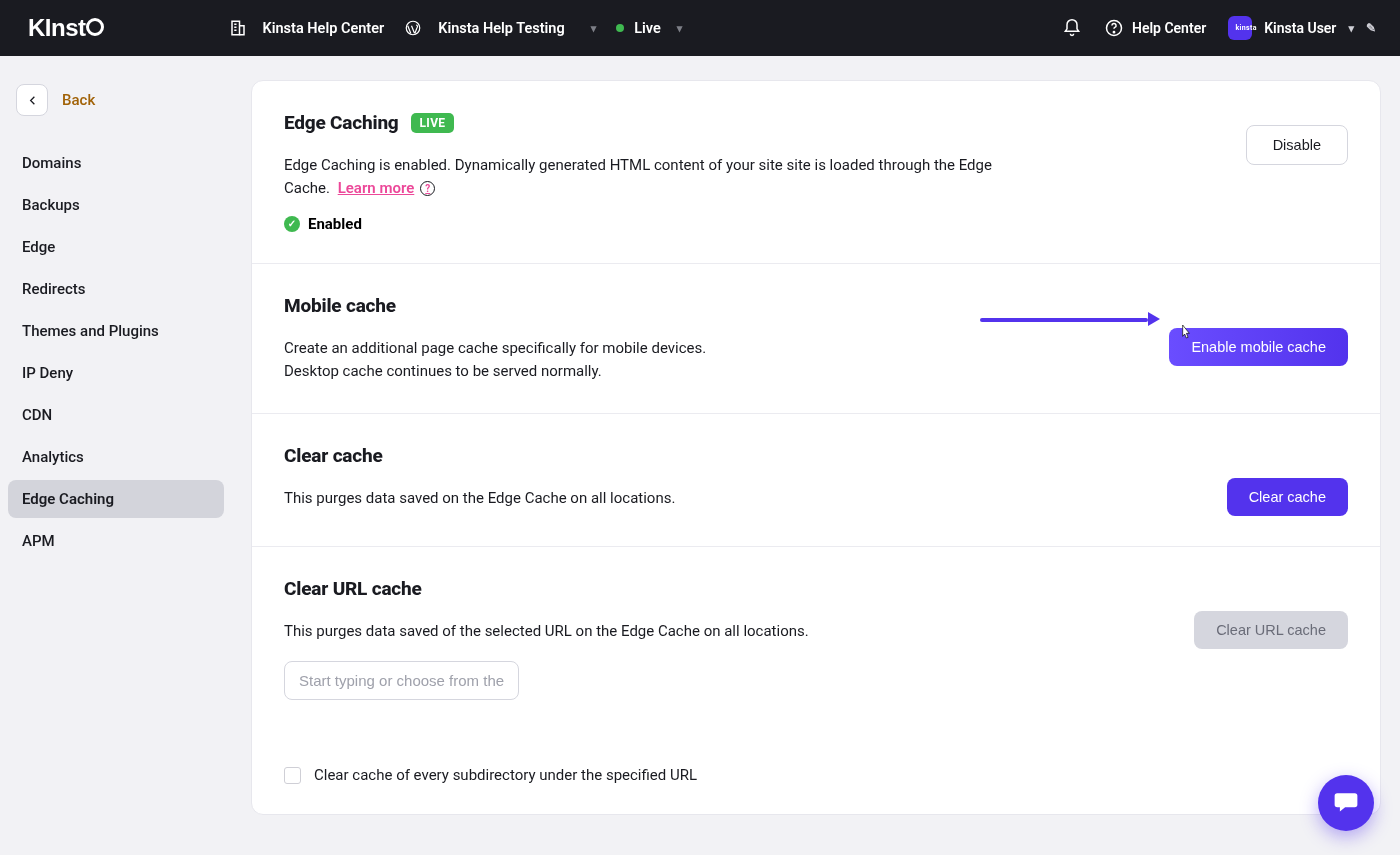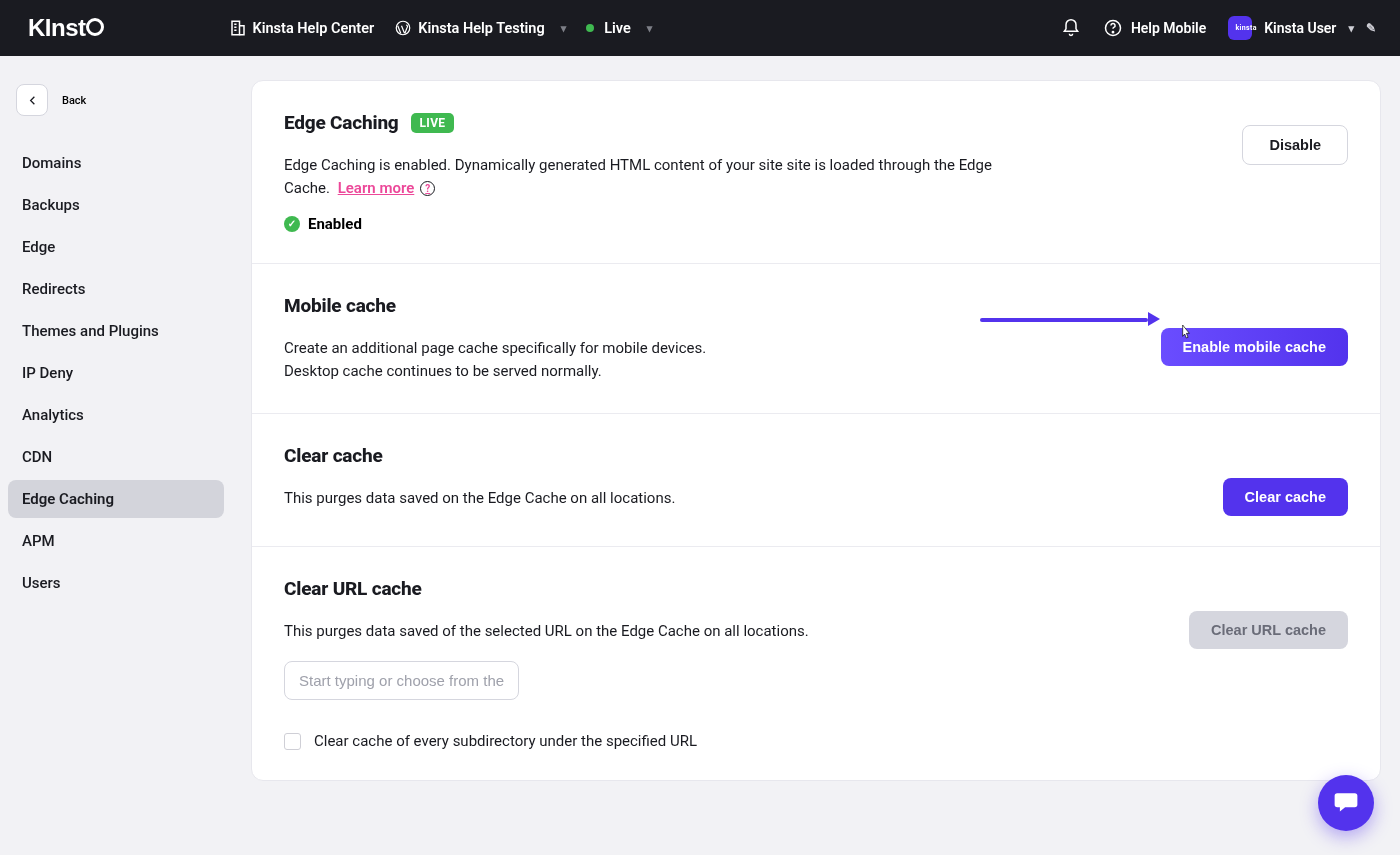--- a/index.html
+++ b/index.html
@@ -4,21 +4,21 @@
 <style>
   * { box-sizing: border-box; margin: 0; padding: 0; }
   html, body { width: 1400px; height: 855px; font-family: -apple-system, BlinkMacSystemFont, "Segoe UI", Roboto, Helvetica, Arial, sans-serif; }
   body { background: #f2f2f5; display: flex; flex-direction: column; overflow: hidden; }
 
   
   .topbar { height: 56px; background: #1a1b21; color: #fff; display: flex; align-items: center; padding: 0 24px 0 28px; gap: 24px; }
   .logo { font-family: Arial, sans-serif; font-weight: 900; font-size: 24px; letter-spacing: -.5px; display:flex; align-items:center; }
   .logo .la { display:inline-block; width:18px; height:18px; border:3px solid #fff; border-radius:50%; position:relative; top:-1px; margin-right:1px;}
   .topbar .crumbs { display:flex; align-items:center; gap:20px; margin-left:100px; font-size:14.5px; font-weight:600; }
-  .crumb { display:flex; align-items:center; gap:6px; }
+  .crumb { display:flex; align-items:center; gap:16px; }
   .crumb .icn { display:inline-flex; width:18px; height:18px; align-items:center;}
   .crumb .chev { color:#7d7f87; font-size:11px; margin-left:10px; }
   .env { display:flex; align-items:center; gap:10px; font-size:14.5px; font-weight:600;}
   .env .dot { width:8px; height:8px; border-radius:50%; background:#3fb950;}
   .env .chev { color:#7d7f87; font-size:11px; margin-left:6px;}
 
   .topbar .spacer { flex:1; }
   .top-actions { display:flex; align-items:center; gap:22px; font-size:14px; font-weight:600;}
   .top-icon { display:inline-flex; width:20px; height:20px; align-items:center; justify-content:center;}
   .hc .top-icon { margin-right:8px; }
@@ -26,52 +26,52 @@
   .user { display:flex; align-items:center; gap:12px;}
   .user .avatar { width:24px; height:24px; border-radius:6px; background:#5333ed; display:flex; align-items:center; justify-content:center; font-size:7px; font-weight:700; letter-spacing:.4px;padding-left:12px;}
   .user .chev { color:#cfcfd6; font-size:11px;}
   .user .pencil { color:#cfcfd6; font-size:12px; }
 
   
   .app { flex:1; display:flex; height: calc(855px - 56px); }
   .sidebar { width:232px; padding:24px 8px 24px 8px; }
   .back-row { display:flex; align-items:center; gap:14px; margin:4px 4px 28px 8px; }
   .back-btn { width:32px; height:32px; border:1px solid #d5d6de; border-radius:8px; background:#fff; display:flex; align-items:center; justify-content:center; font-size:15px; cursor:pointer;}
-  .back-label { font-size:11px; font-weight:500; color:#000000;}
+  .back-label { font-size:15px; font-weight:500; color:#a16207;}
 
   .nav { display:flex; flex-direction:column; gap:4px; }
   .nav a { display:block; padding:10px 14px; border-radius:8px; color:#1a1b21; font-size:15px; font-weight:500; text-decoration:none; }
   .nav a.active { background:#d3d4db; font-weight:600;}
 
   .main { flex:1; padding:24px 19px 32px 19px; overflow:auto; }
   .card { background:#fff; border:1px solid #e7e7ed; border-radius:12px; }
   .section { padding:30px 32px; border-bottom:1px solid #ebebf0; position:relative;}
   .section:last-child { border-bottom:none; }
 
   h2 { font-size:19px; font-weight:800; color:#1a1b21; display:flex; align-items:center; gap:12px; margin-bottom:20px; letter-spacing:-.2px;}
   .live-badge { background:#3fb950; color:#fff; font-size:12px; font-weight:700; padding:3px 9px; border-radius:5px; letter-spacing:.3px;}
   p.desc { font-size:15px; color:#1a1b21; line-height:1.55; max-width:720px;}
   .learn-more { color:#ec4899; font-weight:600; display:inline-flex; align-items:center; gap:6px; margin-left:4px;}
   .learn-more .q { display:inline-flex; width:15px; height:15px; border:1.5px solid #1a1b21; border-radius:50%; font-size:10px; align-items:center; justify-content:center; font-weight:700;}
 
   .status-row { display:flex; align-items:center; gap:8px; margin-top:14px; font-size:15px; font-weight:700;}
   .status-row .tick { width:16px; height:16px; border-radius:50%; background:#3fb950; display:inline-flex; align-items:center; justify-content:center; color:#fff; font-size:10px; font-weight:900;}
 
   .sec-flex { display:flex; align-items:flex-start; justify-content:space-between; gap:24px;}
-  .btn { border:none; border-radius:8px; font-size:14.5px; font-weight:700; padding:11px 22px; cursor:pointer; white-space:nowrap;}
+  .btn { border:none; border-radius:8px; font-size:14.5px; font-weight:400; padding:11px 22px; cursor:pointer; white-space:nowrap;}
   .btn-primary { background:linear-gradient(90deg,#6a4dff 0%,#5333ed 100%); color:#fff; }
   .btn-secondary { background:#fff; border:1px solid #d5d6de; color:#1a1b21; padding:11px 26px;}
   .btn-disabled { background:#d5d6de; color:#6a6c78; cursor:default;}
 
   .edge-disable { position:absolute; top:44px; right:32px;}
 
   .url-input { border:1px solid #d5d6de; border-radius:8px; padding:10px 14px; font-size:15px; width:235px; margin-top:18px; }
   .url-input::placeholder { color:#9fa1ab;}
 
-  .check-row { display:flex; align-items:center; gap:13px; font-size:15px; color:#1a1b21; margin-top:32px;}
+  .check-row { display:flex; align-items:center; gap:13px; font-size:15px; color:#1a1b21; margin-top:66px;}
   .checkbox { width:17px; height:17px; border:1.5px solid #cfcfd6; border-radius:3px; display:inline-block;}
 
   
   .arrow { position:absolute; top:50px; right:220px; width:180px; height:10px; }
   .arrow .line { position:absolute; top:4px; left:0; right:12px; height:4px; background:#5333ed; border-radius:2px;}
   .arrow .head { position:absolute; right:0; top:-2px; width:0; height:0; border-left:12px solid #5333ed; border-top:7px solid transparent; border-bottom:7px solid transparent;}
 
   
   .pointer { position:absolute; top:59px; right:186px; width:16px; height:20px;}
 
@@ -128,21 +128,21 @@
         </svg>
     </span>
     <div class="hc">
       <span class="top-icon">
         <svg viewBox="0 0 24 24" width="20" height="20" fill="none" stroke="#fff" stroke-width="1.8">
             <circle cx="12" cy="12" r="9"></circle>
             <path d="M9.5 9a2.5 2.5 0 1 1 3.5 2.3c-.8.4-1 .9-1 1.7"></path>
             <circle cx="12" cy="17" r=".8" fill="#fff"></circle>
           </svg>
       </span>
-      <span>Help Mobile</span>
+      <span>Help Center</span>
     </div>
     <div class="user">
       <span class="avatar">kinsta</span>
       <span>Kinsta User</span>
       <span class="chev">▾</span>
       <span class="pencil">✎</span>
     </div>
   </div>
 </div>
 
@@ -157,25 +157,24 @@
       </button>
       <span class="back-label">Back</span>
     </div>
     <div class="nav">
       <a href="#">Domains</a>
       <a href="#">Backups</a>
       <a href="#">Edge</a>
       <a href="#">Redirects</a>
       <a href="#">Themes and Plugins</a>
       <a href="#">IP Deny</a>
+      <a href="#">CDN</a>
       <a href="#">Analytics</a>
-      <a href="#">CDN</a>
       <a href="#" class="active">Edge Caching</a>
       <a href="#">APM</a>
-      <a href="#">Users</a>
     </div>
   </div>
 
   <div class="main">
     <div class="card">
 
       <div class="section">
         <h2>
           <span>Edge Caching</span>
           <span class="live-badge">LIVE</span>

